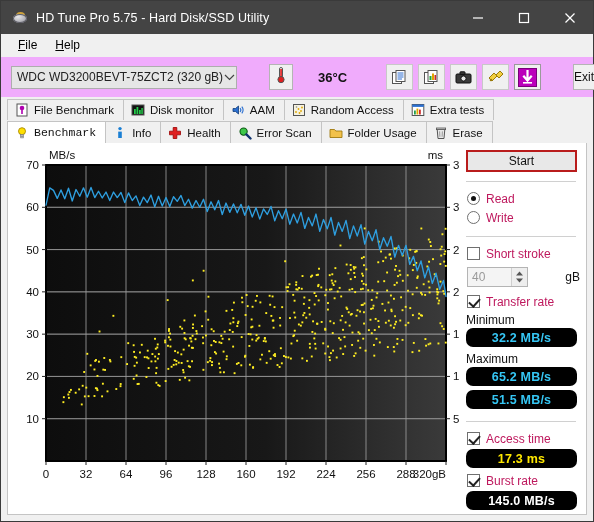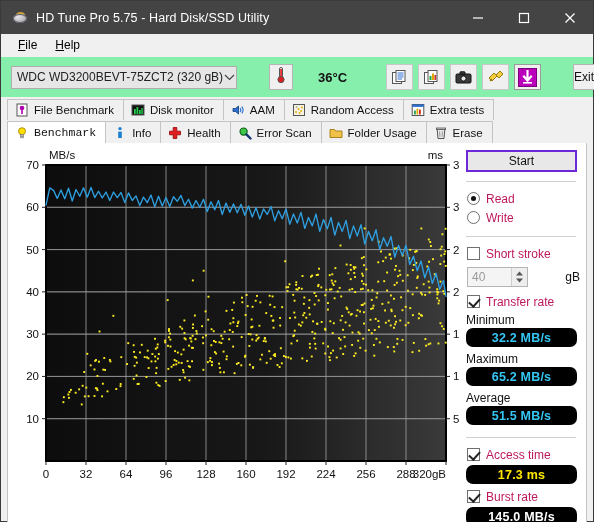--- a/index.html
+++ b/index.html
@@ -57,21 +57,21 @@
     display: flex; align-items: center; padding-left: 8px;
     flex: 0 0 auto;
     border-bottom: 1px solid #f0f0f0;
   }
   .menuitem {
     font-size: 12px; color: #000; padding: 2px 9px 3px 9px;
   }
   .menuitem u { text-decoration: underline; }
   
   .toolbar {
-    height: 40px; background: #86efac;
+    height: 40px; background: #f0abfc;
     display: flex; align-items: center;
     padding: 0 10px; gap: 18px;
     flex: 0 0 auto;
     position: relative;
   }
   .combo {
     width: 226px; height: 23px;
     background: #e6e6e6;
     border: 1px solid #adadad;
     display: flex; align-items: center;
@@ -154,21 +154,21 @@
     padding: 7px 6px 0 3px;
     display: flex; flex-direction: column;
   }
   
   .chartwrap { position: absolute; left: 0; top: 0; width: 100%; height: 100%; }
   .chartwrap svg { display: block; }
   
   .startbtn {
     height: 22px; margin: 0 3px 0 4px;
     background: #e8e8e8;
-    border: 2px solid #6d28d9;
+    border: 2px solid #b91c1c;
     display: flex; align-items: center; justify-content: center;
     font-size: 12px; color: #111;
   }
   .hr { height: 1px; background: #d0d0d0; margin: 9px 4px 7px 4px; }
   .radio-row, .check-row {
     display: flex; align-items: center; gap: 6px;
     font-size: 12px; color: #be185d; padding-left: 5px; height: 19px;
   }
   .radio {
     width: 13px; height: 13px; border-radius: 50%;
@@ -1091,21 +1091,20 @@
 
       <div class="check-row" style="margin-top:5px">
         <span class="cbox on"></span>
         <span>Transfer rate</span>
       </div>
 
       <div class="lbl">Minimum</div>
       <div class="lcd cyan">32.2 MB/s</div>
       <div class="lbl">Maximum</div>
       <div class="lcd cyan">65.2 MB/s</div>
-      <div class="lbl">Average</div>
       <div class="lcd cyan">51.5 MB/s</div>
 
       <div class="hr"></div>
 
       <div class="check-row">
         <span class="cbox on"></span>
         <span>Access time</span>
       </div>
       <div class="lcd yellow">17.3 ms</div>
 

